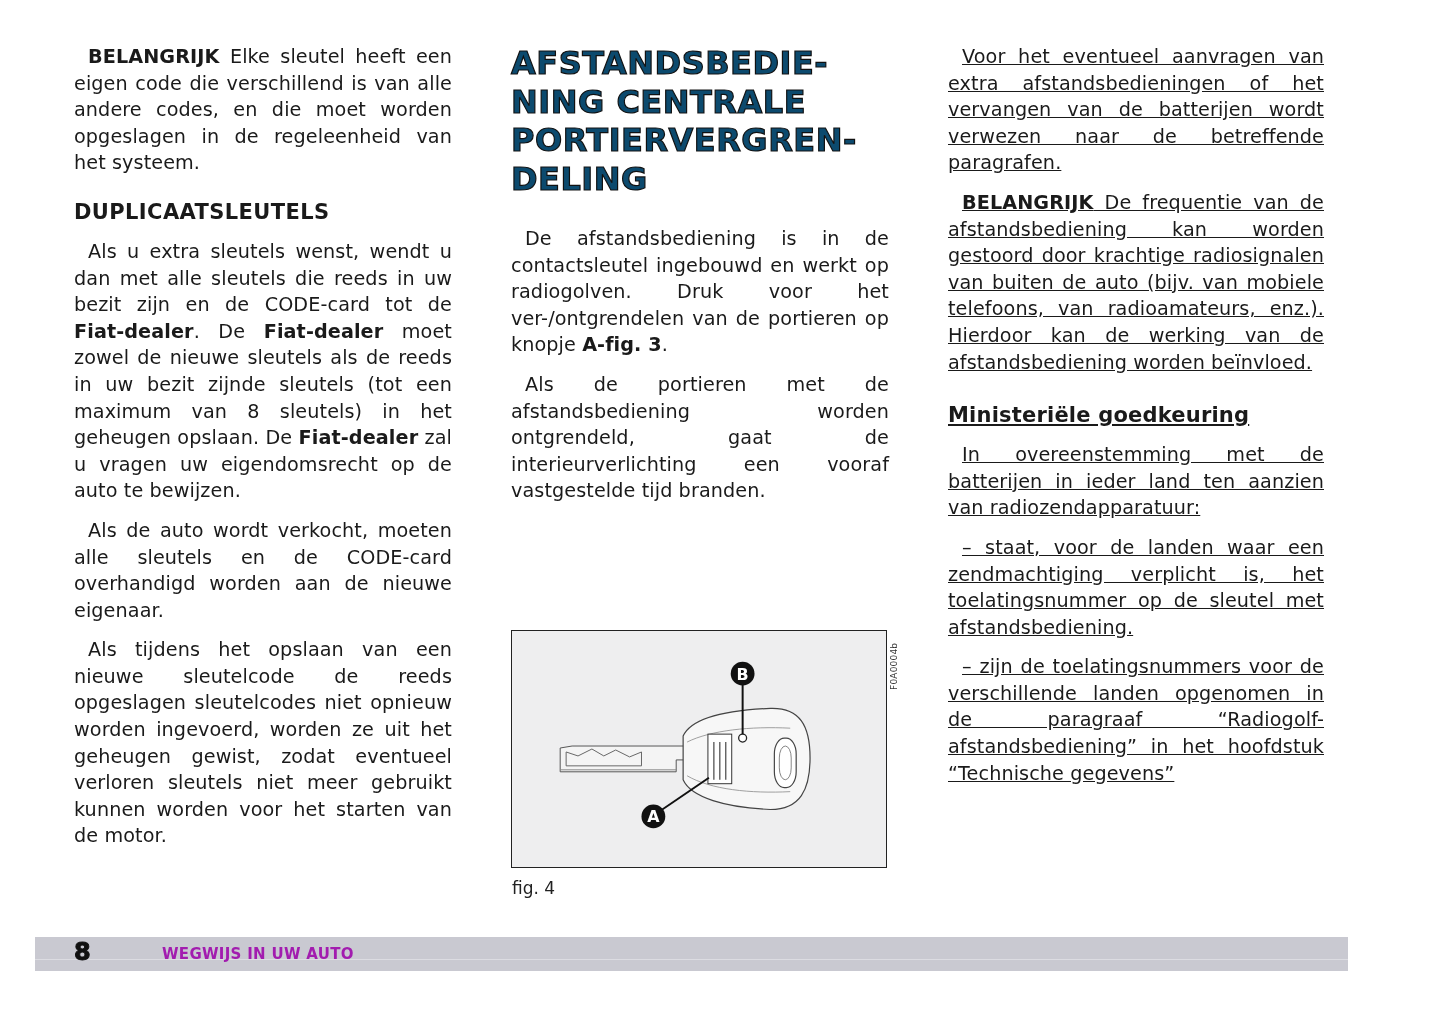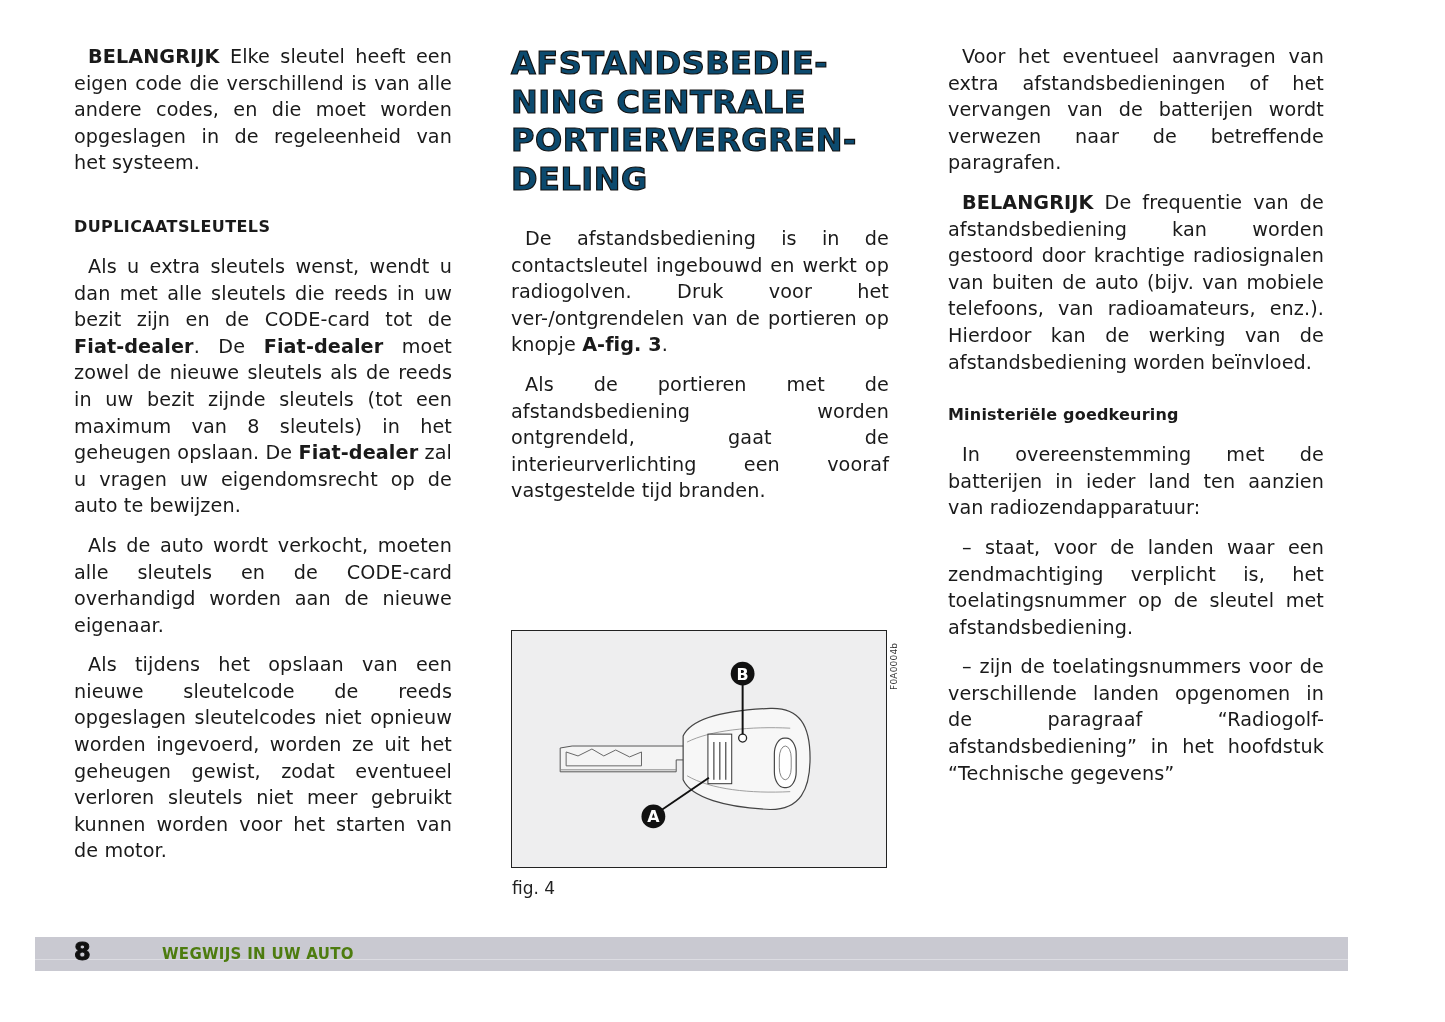--- a/index.html
+++ b/index.html
@@ -3,34 +3,34 @@
   <meta charset="utf-8">
   <style>
     html, body { margin: 0; padding: 0; background: #ffffff; }
     body {
       width: 1445px; height: 1022px; position: relative; overflow: hidden;
       font-family: "DejaVu Sans", sans-serif; color: #1a1a1a;
     }
     .col { position: absolute; top: 44px; width: 378px; }
     .col-left { left: 74px; }
     .col-mid { left: 511px; width: 378px; }
-    .col-right { left: 948px; width: 376px; }
+    .col-right { left: 948px; width: 376px; text-decoration: underline; }
 
     p.para {
       margin: 0 0 13px 0;
       font-size: 19.2px; line-height: 26.6px;
       text-align: justify; text-indent: 14px;
       letter-spacing: 0.1px;
     }
     p.para b { font-weight: bold; }
     p.para.dash { text-indent: 14px; }
 
     h2.sub {
-      margin: 37px 0 14px 0;
-      font-size: 16px; font-weight: bold; letter-spacing: 0.4px; line-height: 26px;
+      margin: 22px 0 14px 0;
+      font-size: 21px; font-weight: bold; letter-spacing: 0.4px; line-height: 26px;
     }
     h2.sub.mixed { letter-spacing: 0.2px; margin-top: 26px; }
 
     h1.main {
       margin: 0 0 28px 0;
       font-family: "DejaVu Sans", sans-serif;
       font-size: 32px; font-weight: 900; line-height: 38.5px; letter-spacing: 0.5px;
       text-transform: uppercase; color: #0c4a6e;
       -webkit-text-stroke: 1.2px #111111;
     }
@@ -57,21 +57,21 @@
     }
     .footer-bar .line {
       position: absolute; left: 0; right: 0; top: 22px; height: 1px; background: #dcdce2;
     }
     .page-num {
       position: absolute; left: 74px; top: 938px;
       font-size: 24px; font-weight: 900; color: #111; -webkit-text-stroke: 1px #111;
     }
     .chapter {
       position: absolute; left: 162px; top: 945px;
-      font-size: 15px; font-weight: bold; color: #4d7c0f; letter-spacing: 0.3px;
+      font-size: 15px; font-weight: bold; color: #a21caf; letter-spacing: 0.3px;
     }
   </style>
 </head>
 <body>
 
 <div class="col col-left">
   <p class="para"><b>BELANGRIJK</b><span> Elke sleutel heeft een eigen code die verschillend is van alle andere codes, en die moet worden opgeslagen in de regeleenheid van het systeem.</span></p>
 
   <h2 class="sub">DUPLICAATSLEUTELS</h2>
 

